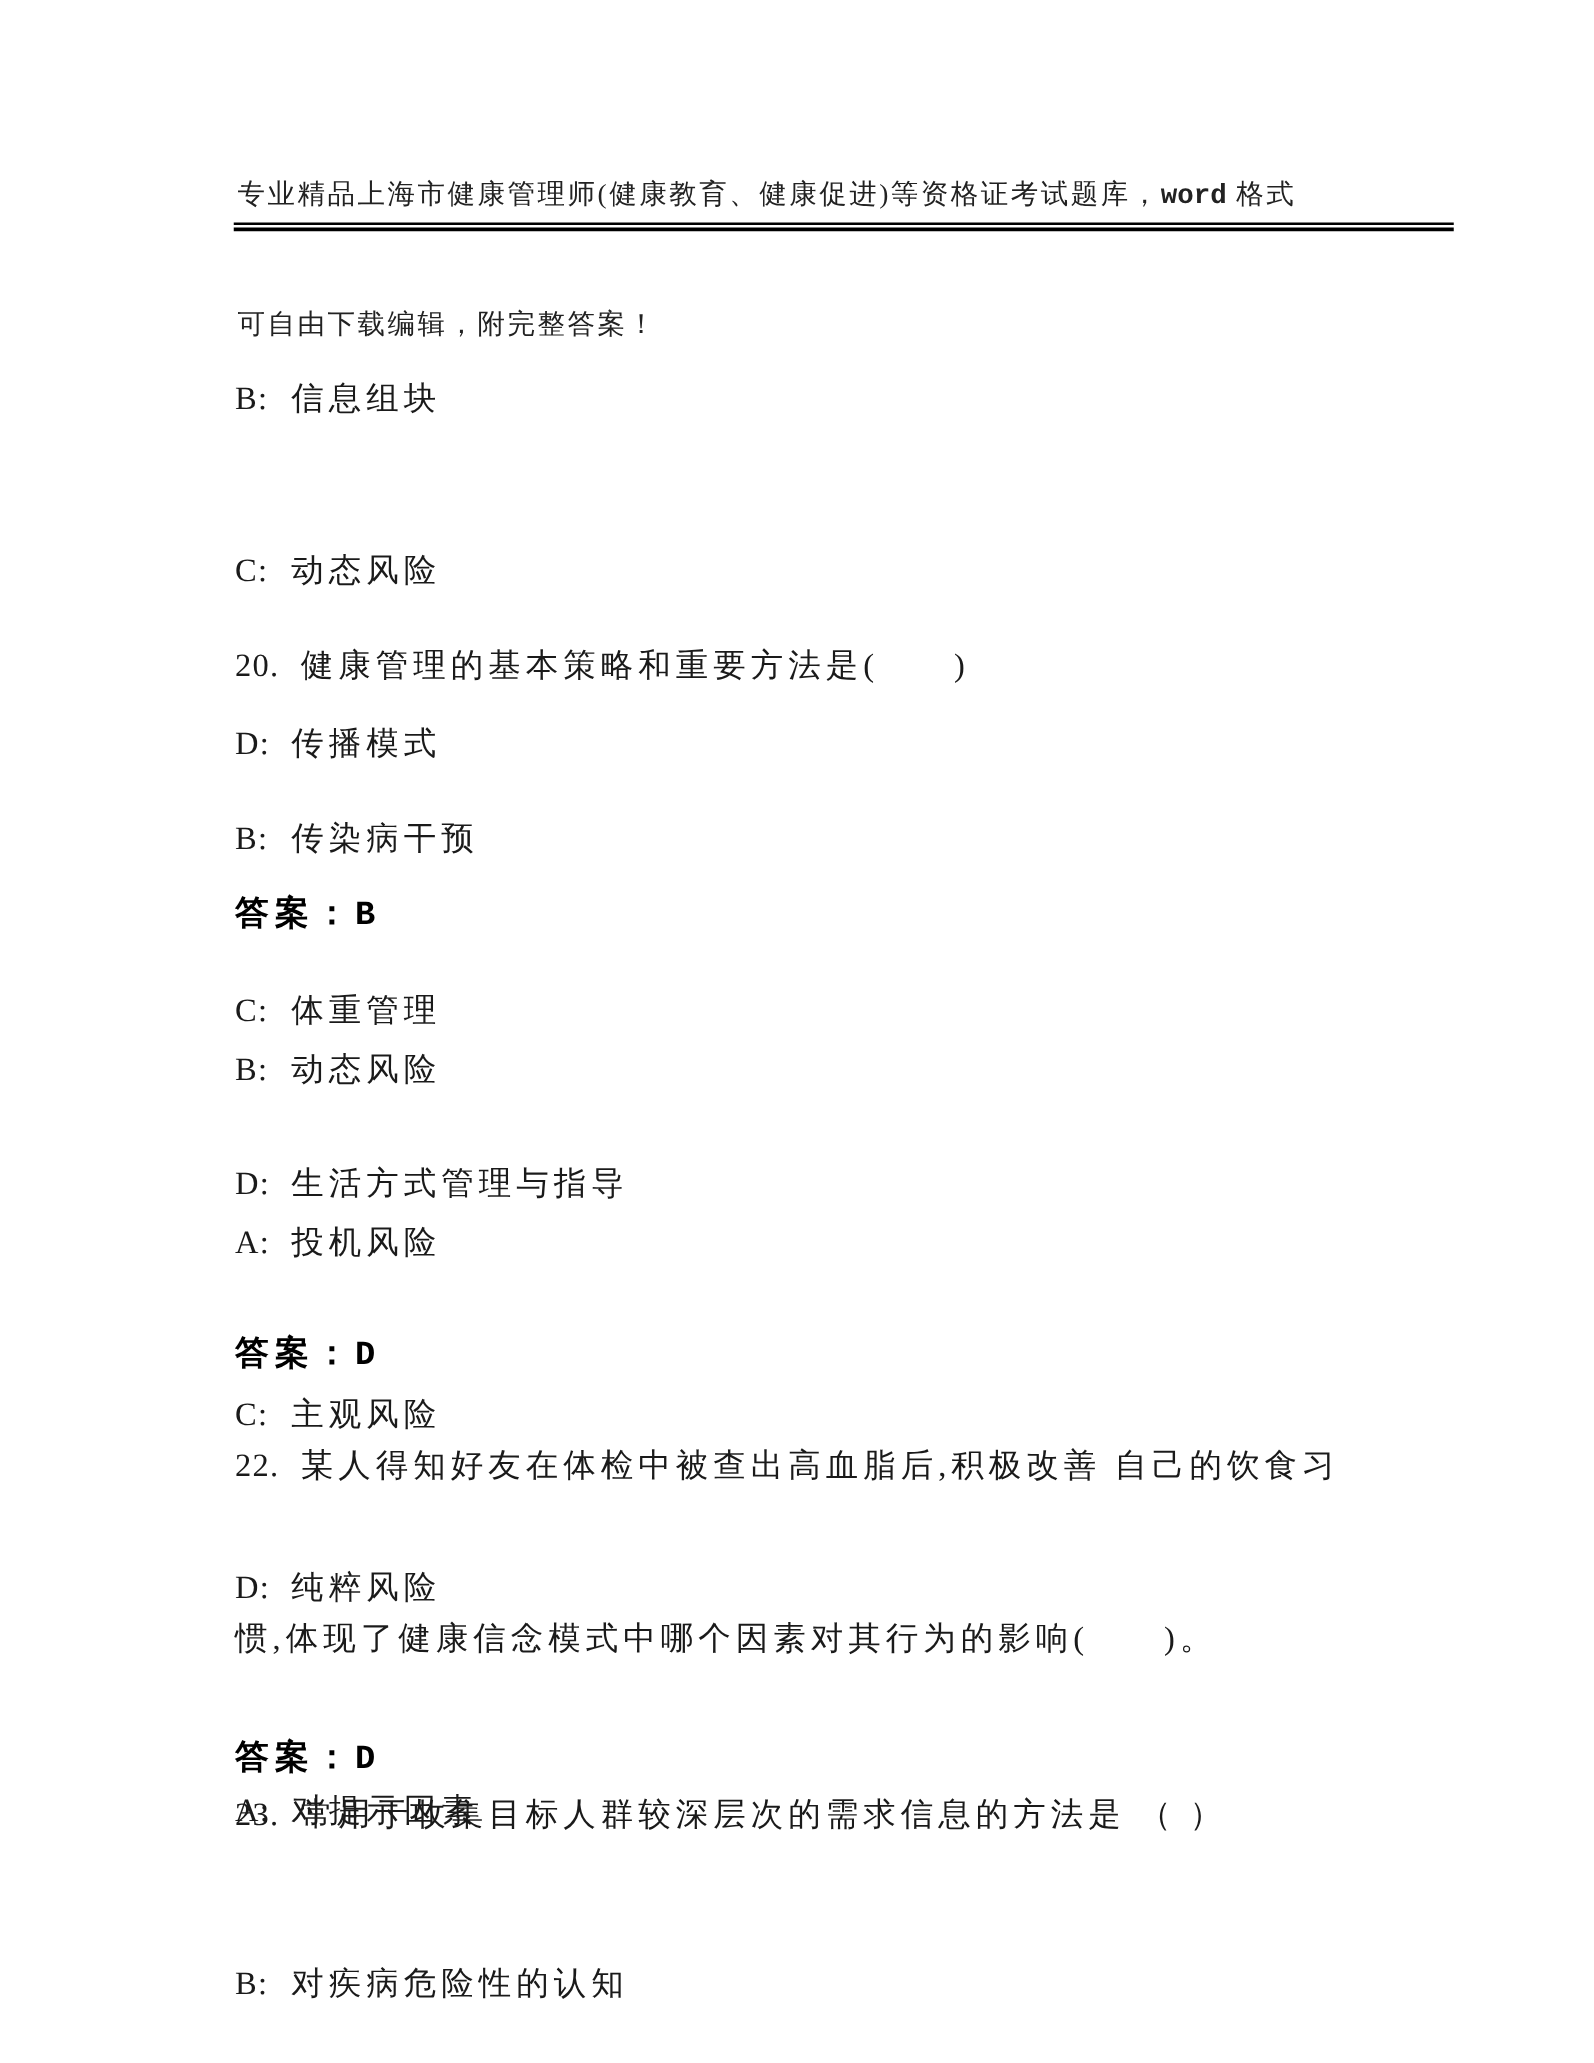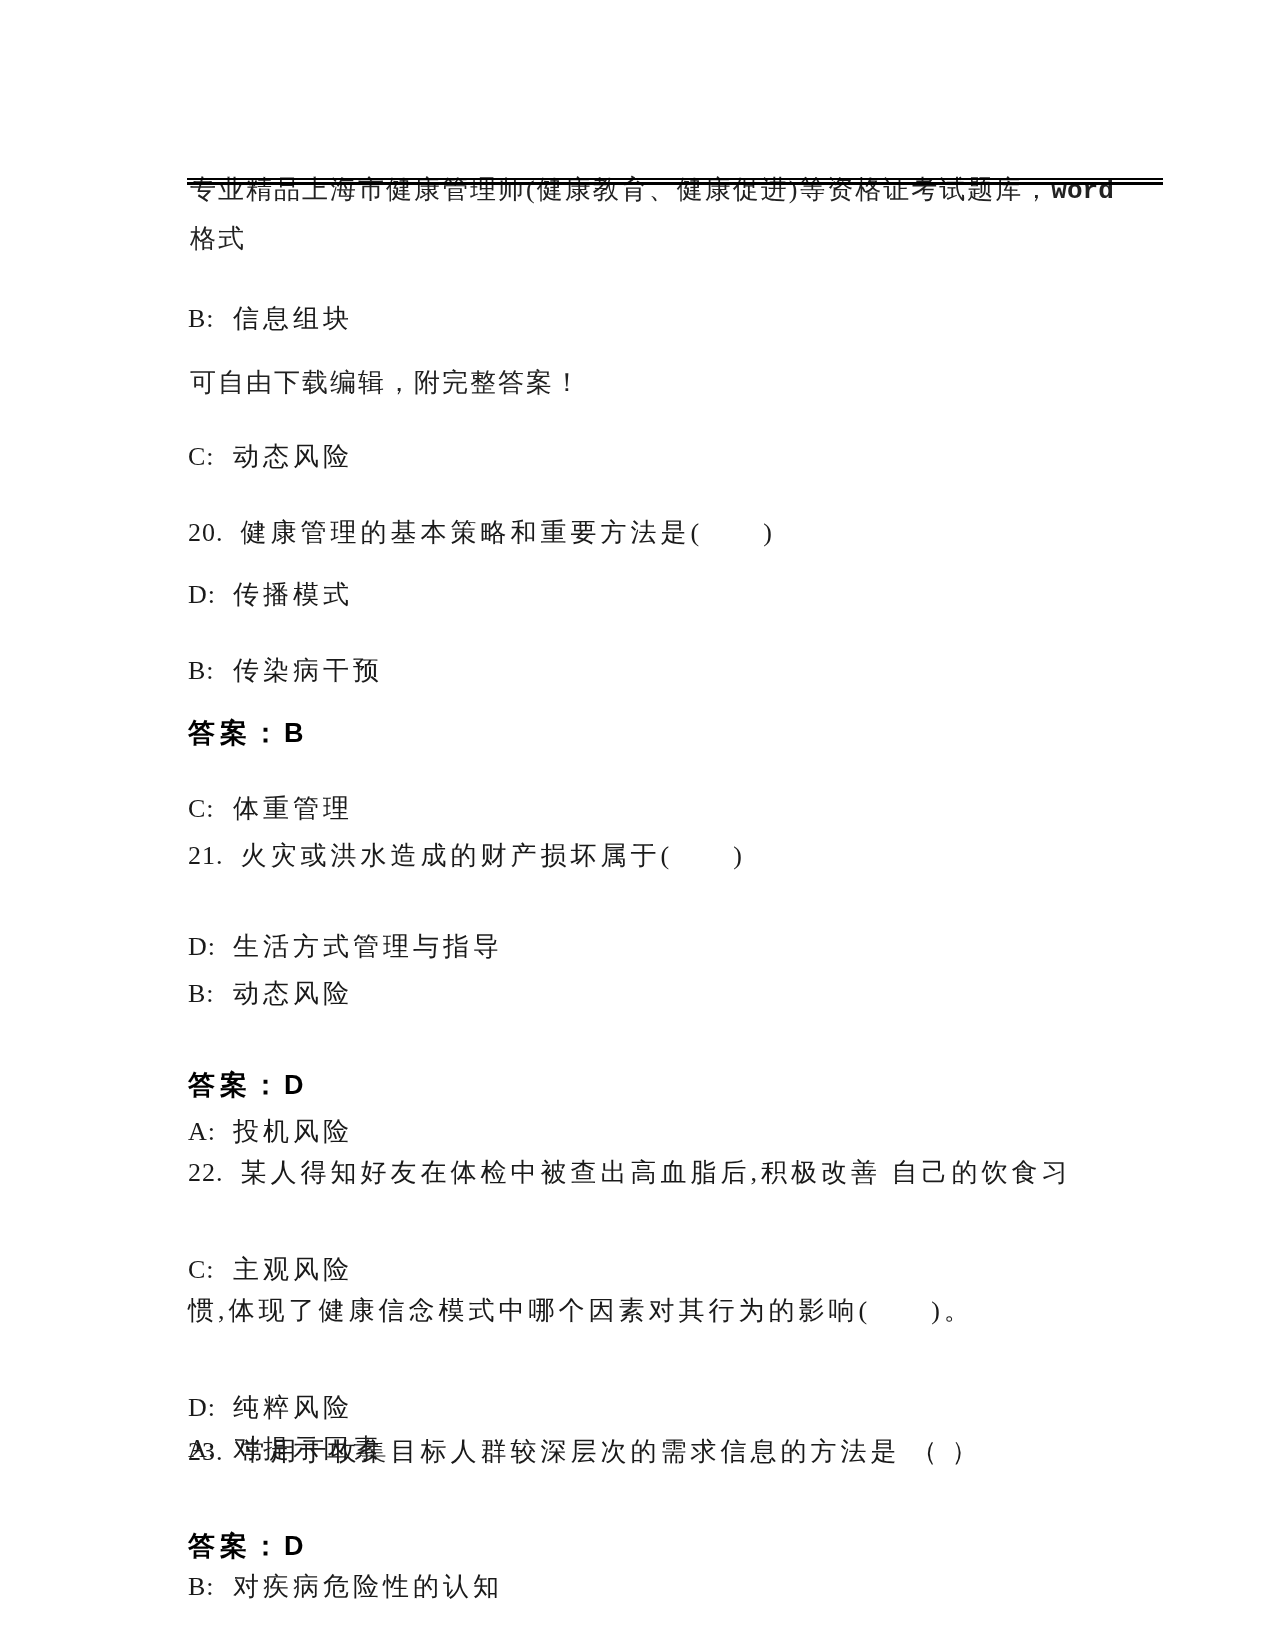--- a/index.html
+++ b/index.html
@@ -16,22 +16,22 @@
     overflow: hidden;
     font-family: "Liberation Serif", serif;
     color: #1a1a1a;
   }
   
   .header {
     position: absolute;
     left: 190px;
     top: 70px;
     width: 940px;
-    font-size: 26px;
-    line-height: 48px;
+    font-size: 22px;
+    line-height: 34px;
     letter-spacing: 2px;
     color: #222222;
     white-space: pre-wrap;
   }
   .header .word-seg {
     font-family: "Liberation Mono", monospace;
     font-weight: 600;
     letter-spacing: 0;
   }
   .rule {
@@ -58,21 +58,21 @@
     display: inline-block;
     margin-right: 17px;
     letter-spacing: 1px;
   }
   .opt-key {
     display: inline-block;
     min-width: 45px;
     letter-spacing: 1px;
   }
   .ans-line {
-    font-family: Liberation Sans, sans-serif;
+    font-family: Liberation Mono, monospace;
     font-weight: 700;
     font-size: 27px;
     letter-spacing: 5px;
     color: #000000;
   }
   .block-19 { top: 204px; }
   .block-20 { top: 418px; }
   .block-21 { top: 741px; }
   .block-22 { top: 1058px; }
   .block-23 { top: 1337px; }
@@ -98,21 +98,20 @@
 
   <section class="block block-20">
     <div class="q-line"><span class="q-num">20.</span><span>健康管理的基本策略和重要方法是(　　)</span></div>
     <div class="opt"><span class="opt-key">B:</span><span class="opt-label">传染病干预</span></div>
     <div class="opt"><span class="opt-key">C:</span><span class="opt-label">体重管理</span></div>
     <div class="opt"><span class="opt-key">D:</span><span class="opt-label">生活方式管理与指导</span></div>
     <div class="ans-line">答案：D</div>
   </section>
 
   <section class="block block-21">
-    <div class="q-line"><span class="q-num">21.</span><span>火灾或洪水造成的财产损坏属于(　　)</span></div>
     <div class="opt"><span class="opt-key">B:</span><span class="opt-label">动态风险</span></div>
     <div class="opt"><span class="opt-key">A:</span><span class="opt-label">投机风险</span></div>
     <div class="opt"><span class="opt-key">C:</span><span class="opt-label">主观风险</span></div>
     <div class="opt"><span class="opt-key">D:</span><span class="opt-label">纯粹风险</span></div>
     <div class="ans-line">答案：D</div>
   </section>
 
   <section class="block block-22">
     <div class="q-line"><span class="q-num">22.</span><span>某人得知好友在体检中被查出高血脂后,积极改善 自己的饮食习</span></div>
     <div class="q-line">惯,体现了健康信念模式中哪个因素对其行为的影响(　　)。</div>

